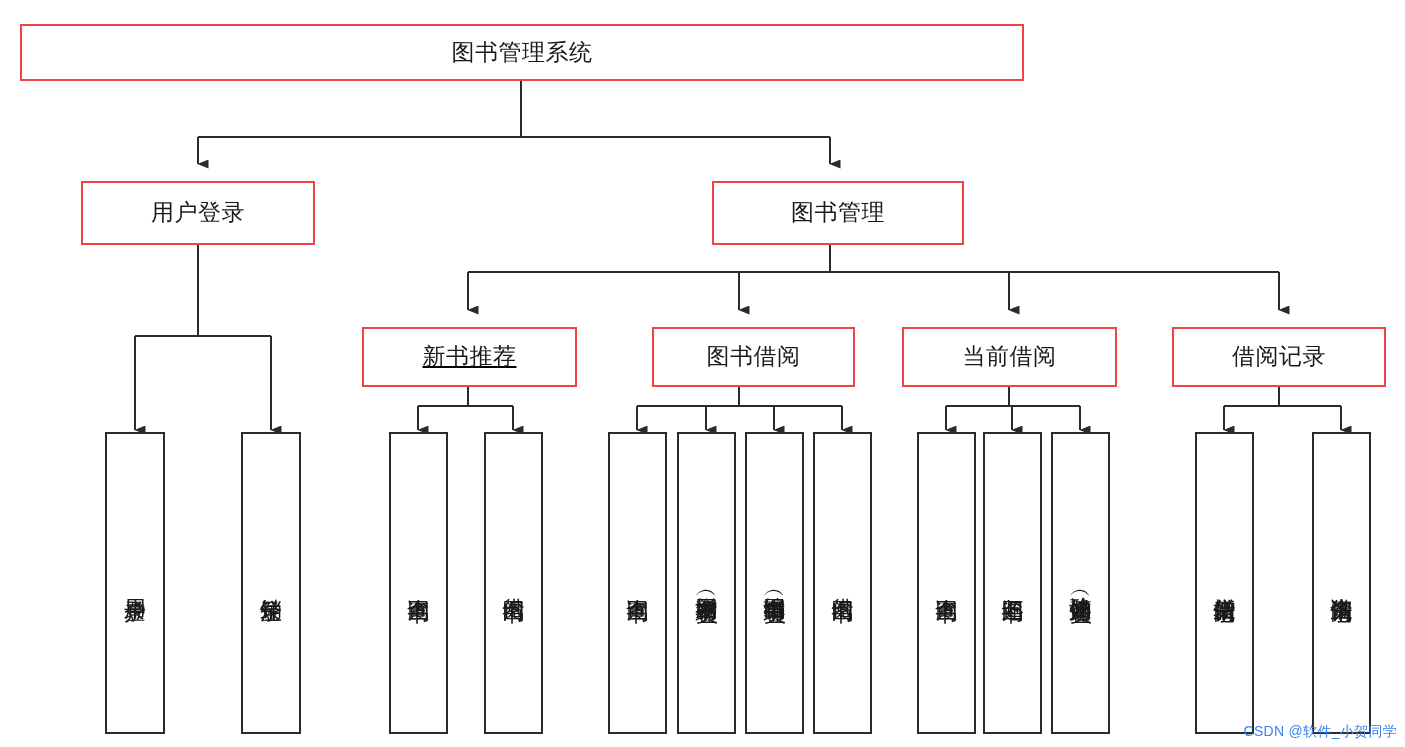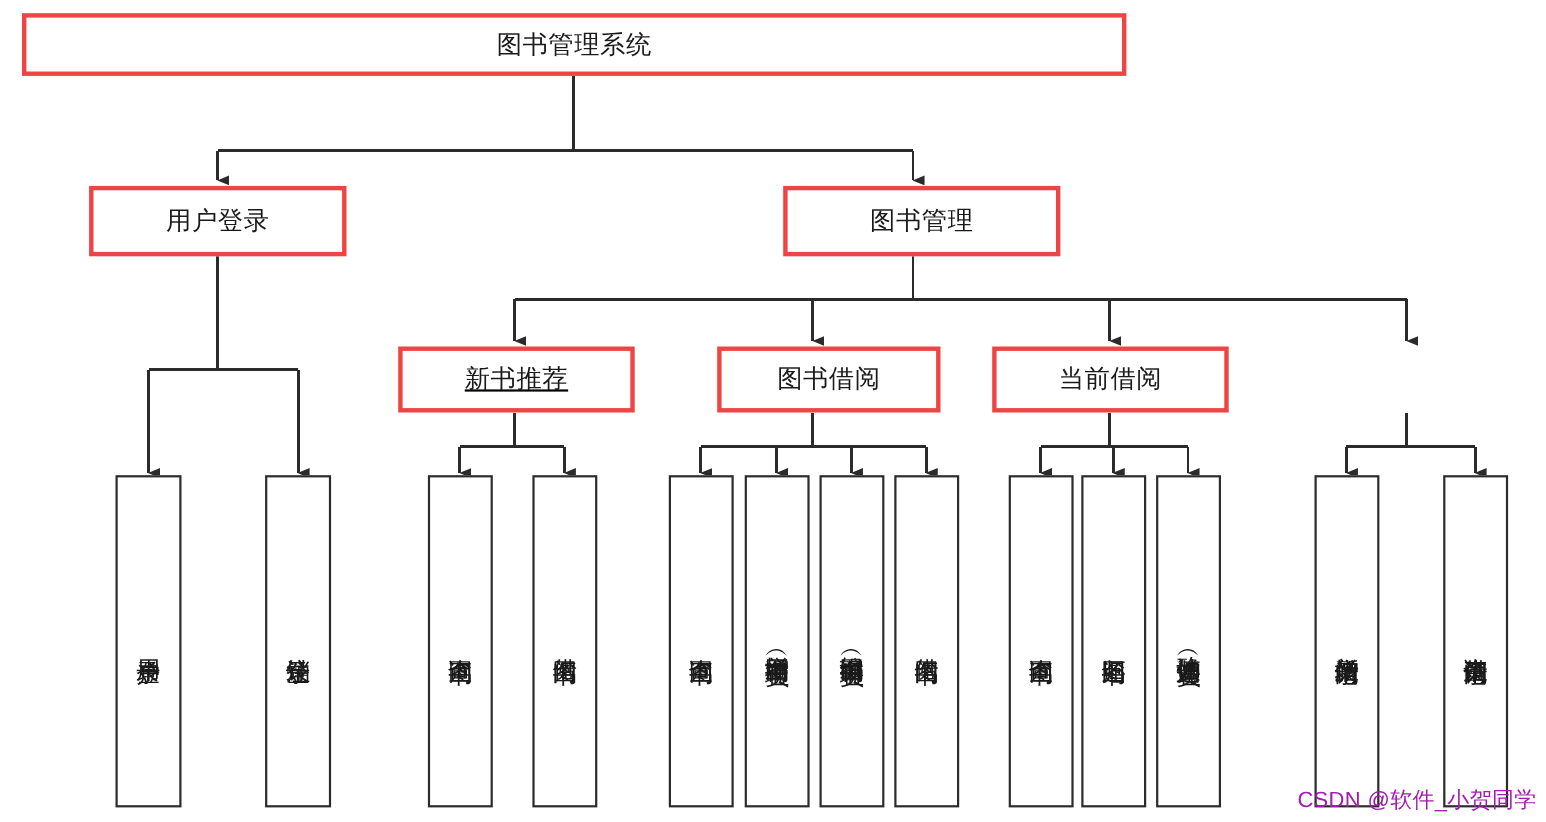--- a/index.html
+++ b/index.html
@@ -23,25 +23,26 @@
     position: absolute;
     left: 0;
     top: 0;
     width: 1405px;
     height: 747px;
   }
   .node-box {
     position: absolute;
     box-sizing: border-box;
     background: #ffffff;
-    border: 4px solid #ef4444;
+    border: 2px solid #ef4444;
     display: flex;
     align-items: center;
     justify-content: center;
     overflow: hidden;
+    margin-top: 12px;
   }
   .node-label-h {
     font-size: 23px;
     color: #1a1a1a;
     line-height: 1.1;
     white-space: nowrap;
     letter-spacing: 0.5px;
   }
   .leaf-box {
     position: absolute;
@@ -60,22 +61,22 @@
     text-orientation: upright;
     line-height: 1.18;
     letter-spacing: 1px;
     white-space: nowrap;
     text-align: center;
   }
   .watermark {
     position: absolute;
     right: 8px;
     bottom: 6px;
-    font-size: 20px;
-    color: #a21caf;
+    font-size: 14px;
+    color: #3b82f6;
     white-space: nowrap;
     letter-spacing: 0.3px;
   }
 </style>
 </head>
 <body>
 
 <div id="diagram-root">
 
   <svg id="tree-svg" viewBox="0 0 1405 747" xmlns="http://www.w3.org/2000/svg">
@@ -143,20 +144,23 @@
 
   <div class="node-box" style="left:362px; top:315px; width:215px; height:60px;text-decoration:underline;">
     <span class="node-label-h">新书推荐</span>
   </div>
   <div class="node-box" style="left:652px; top:315px; width:203px; height:60px;">
     <span class="node-label-h">图书借阅</span>
   </div>
   <div class="node-box" style="left:902px; top:315px; width:215px; height:60px;">
     <span class="node-label-h">当前借阅</span>
   </div>
+  <div class="node-box" style="left:1172px; top:315px; width:214px; height:60px;">
+    <span class="node-label-h">借阅记录</span>
+  </div>
 
   <div class="leaf-box" style="left:105px; top:432px; width:60px; height:302px;">
     <span class="node-label-v">用户登录</span>
   </div>
   <div class="leaf-box" style="left:241px; top:432px; width:60px; height:302px;">
     <span class="node-label-v">注销登录</span>
   </div>
 
   <div class="leaf-box" style="left:389px; top:432px; width:59px; height:302px;">
     <span class="node-label-v">查询图书</span>

